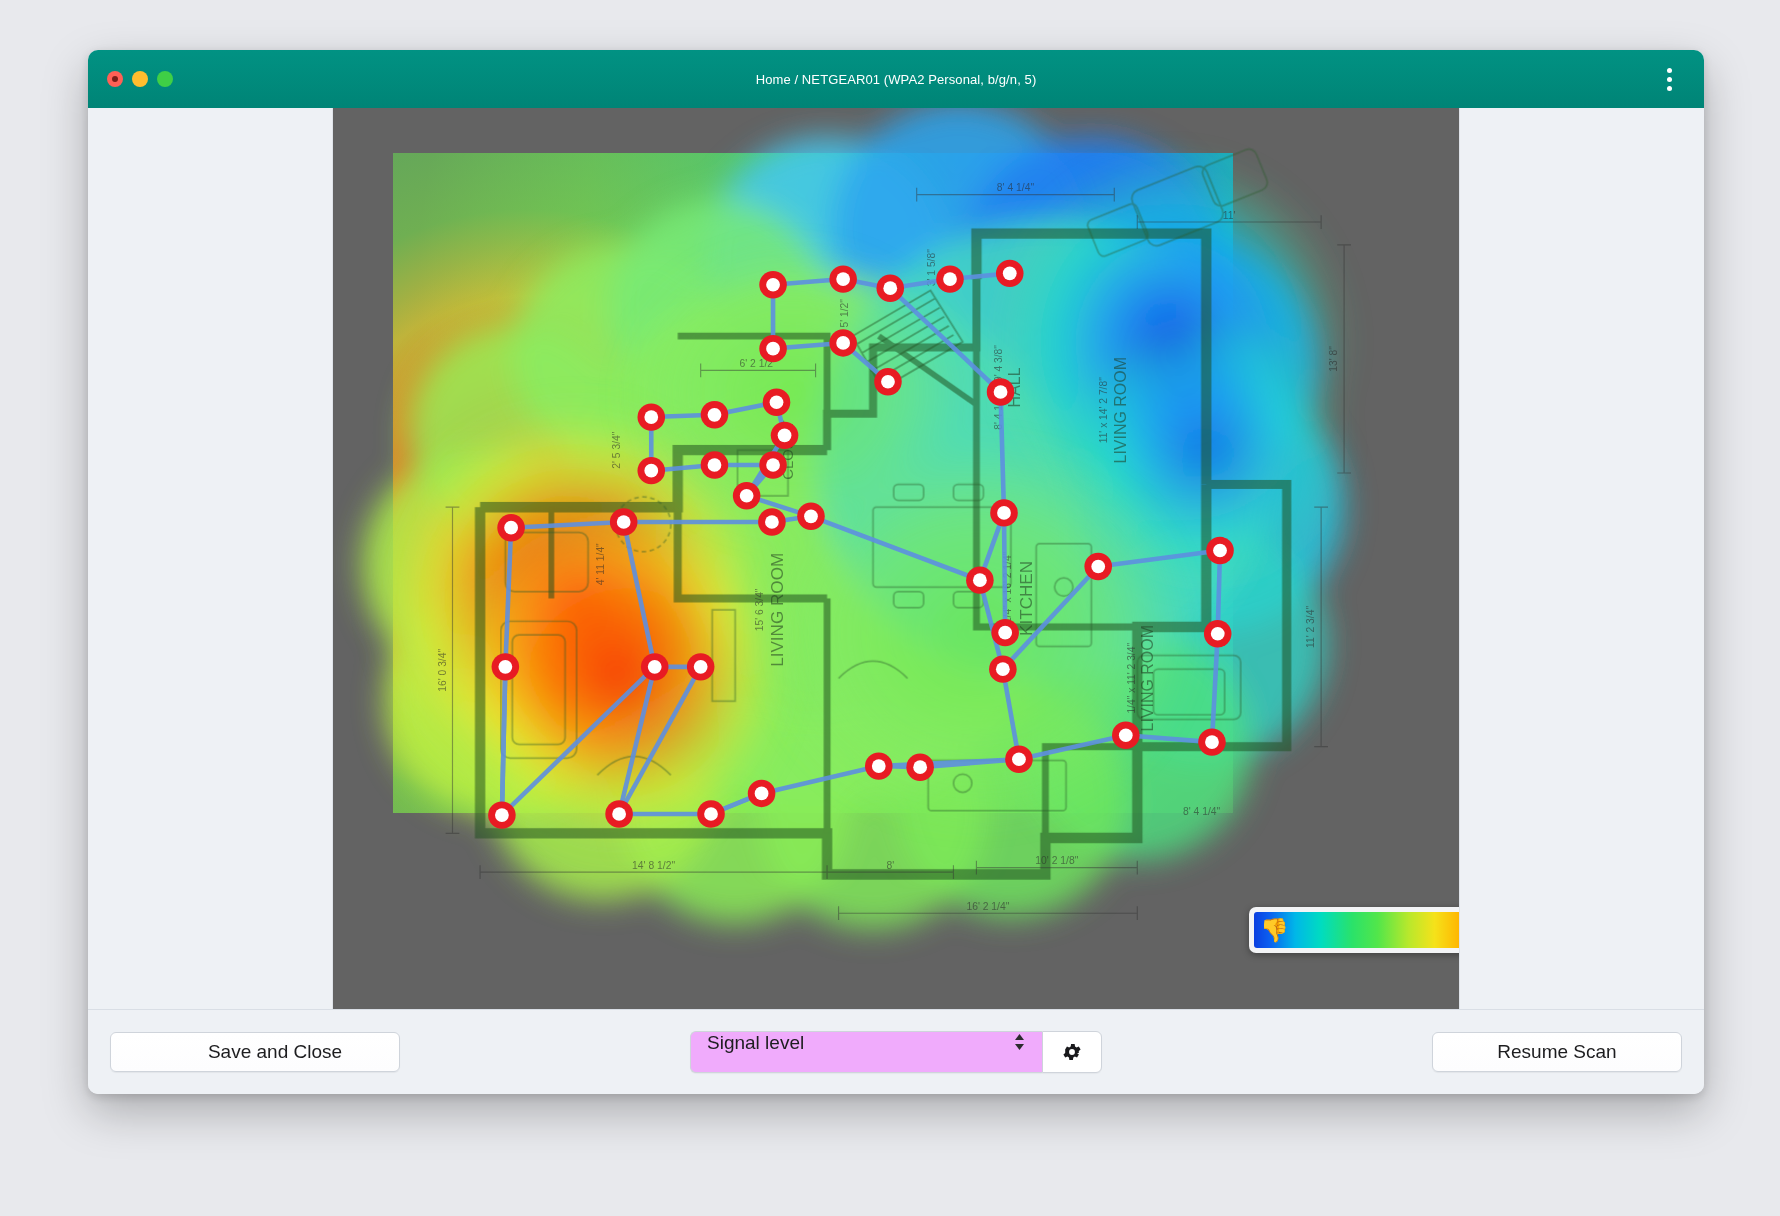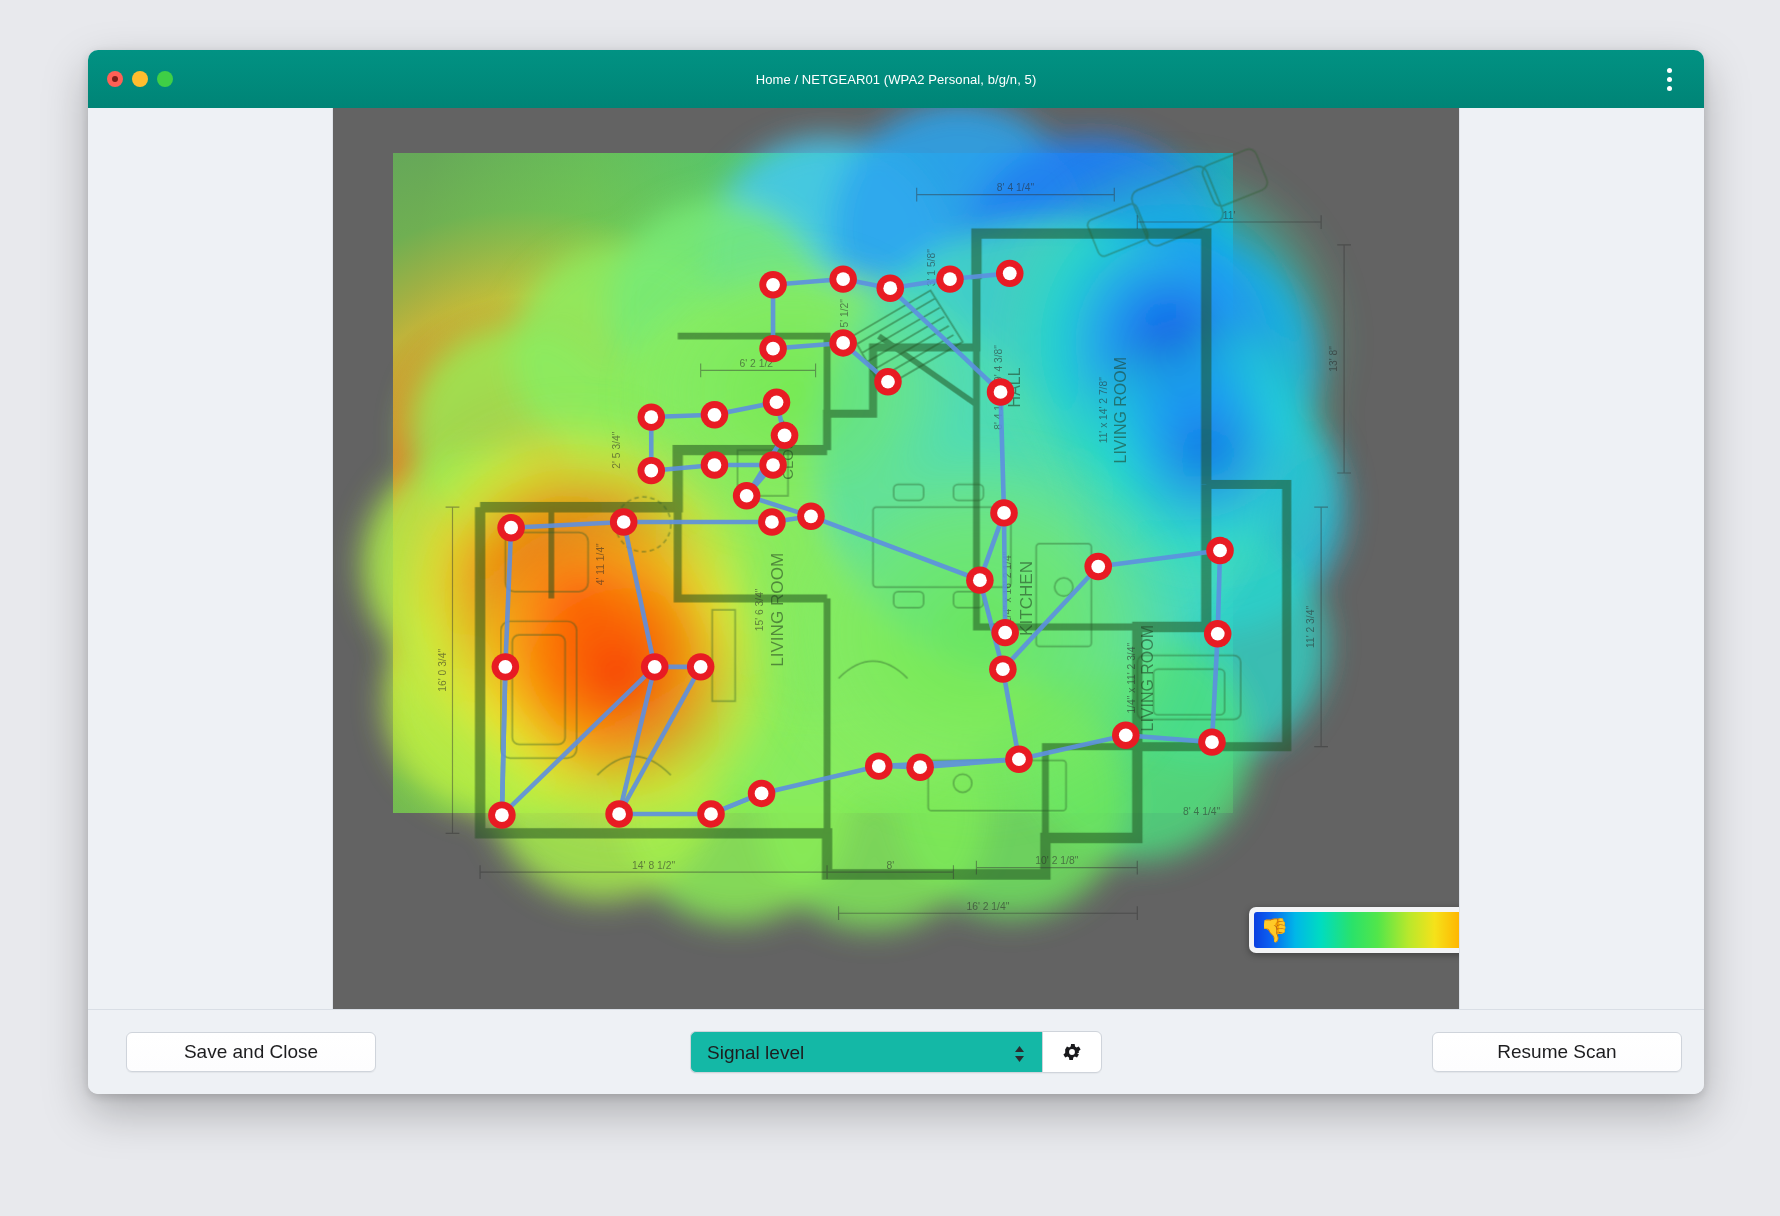--- a/index.html
+++ b/index.html
@@ -196,41 +196,41 @@
     background: linear-gradient(#ffffff, #fdfdfe);
     box-shadow: 0 1px 1px rgba(0,0,0,0.05);
     color: #1d1d1f;
     font-size: 19px;
     font-family: "Liberation Sans", sans-serif;
     cursor: pointer;
     display: flex;
     align-items: center;
     justify-content: center;
   }
-  #save-and-close-button { position: absolute; left: 38px; }
+  #save-and-close-button { position: absolute; left: 22px; padding-left: 40px; }
   #resume-scan-button    { position: absolute; right: 22px; }
 
   #metric-group {
     position: absolute;
     left: 50%;
     transform: translateX(-50%);
     display: flex;
     align-items: stretch;
     height: 42px;
   }
   #metric-select {
     width: 352px;
     height: 42px;
     box-sizing: border-box;
     border: 1px solid #cfd4db;
     border-right: none;
     border-radius: 6px 0 0 6px;
-    background: #14b8a6;
-    display: flex;
-    align-items: flex-end;
+    background: #f0abfc;
+    display: flex;
+    align-items: flex-start;
     padding: 0 12px 8px 16px;
     font-size: 19px;
     color: #1d1d1f;
     cursor: pointer;
     position: relative;
     box-shadow: 0 1px 1px rgba(0,0,0,0.04);
   }
   #metric-select-value { flex: 1 1 auto; }
   #metric-stepper-icon {
     display: flex;

